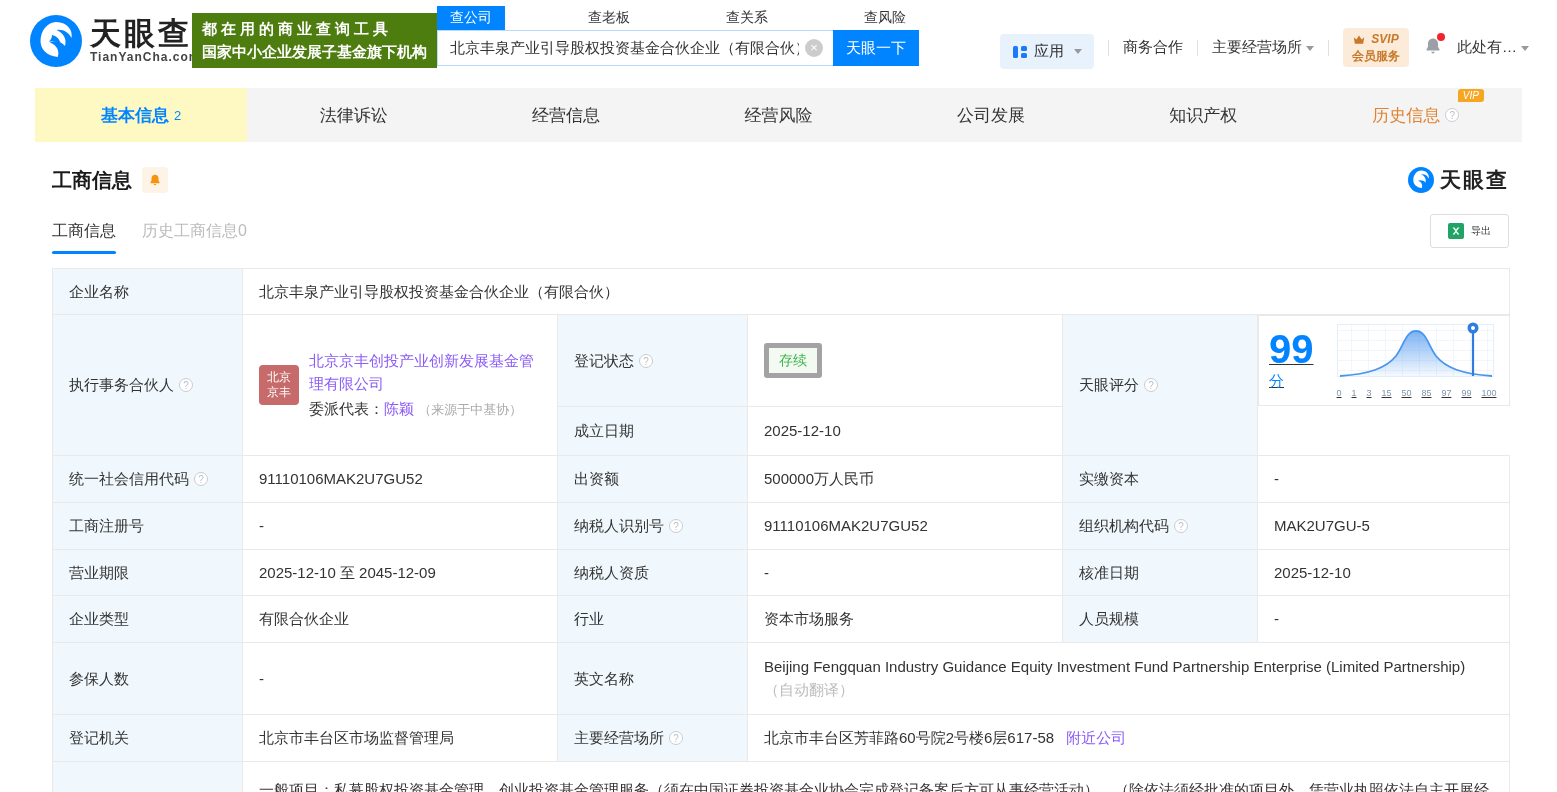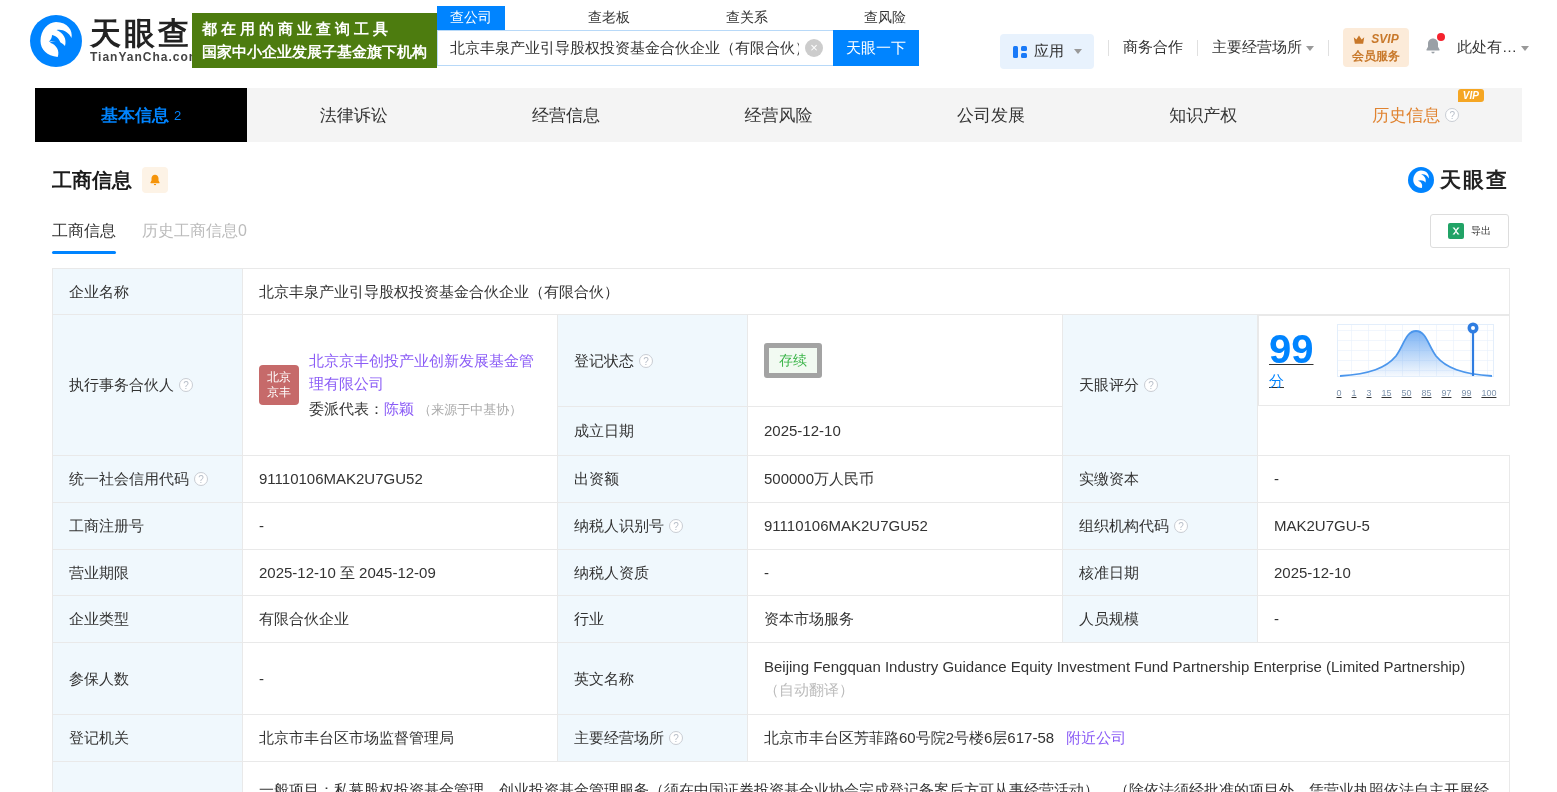--- a/index.html
+++ b/index.html
@@ -30,24 +30,24 @@
   .apps-chip { display: flex; align-items: center; gap: 6px; background: #e8f2fd; border-radius: 4px; padding: 8px 12px; cursor: pointer; margin-top: 8px; }
   .caret { display: inline-block; width: 0; height: 0; border-left: 4px solid transparent; border-right: 4px solid transparent; border-top: 5px solid #999; margin-left: 4px; vertical-align: middle; }
   .nav-item { cursor: pointer; color: #333; }
   .svip-chip { background: #fcebd9; border-radius: 4px; padding: 3px 9px; text-align: center; color: #c8782a; font-weight: bold; font-size: 12px; line-height: 1.35; cursor: pointer; }
   .svip-chip .s1 { display: flex; align-items: center; gap: 6px; justify-content: center; font-style: italic; }
   .bell-wrap { position: relative; cursor: pointer; }
   .red-dot { position: absolute; right: -2px; top: -3px; width: 8px; height: 8px; border-radius: 50%; background: #f5222d; }
   
   .tabbar { margin: 0 35px; height: 54px; background: #f4f4f4; display: flex; }
   .tabbar .tab { flex: 1; display: flex; align-items: center; justify-content: center; font-size: 17px; color: #333; cursor: pointer; position: relative; }
-  .tabbar .tab.active { background: #000000; color: #0084ff; font-weight: bold; }
+  .tabbar .tab.active { background: #fef9c3; color: #0084ff; font-weight: bold; }
   .tabbar .tab .cnt { font-size: 13px; color: #0084ff; margin-left: 5px; font-weight: normal; }
   .tabbar .tab.vip-tab { color: #e08330; }
-  .vip-badge { position: absolute; top: 1px; right: 38px; background: #f5a623; color: #fff; font-size: 10px; font-weight: bold; font-style: italic; border-radius: 3px 3px 3px 0; padding: 1px 5px; }
+  .vip-badge { position: absolute; top: 1px; right: 38px; background: #f5a623; color: #fff; font-size: 10px; font-weight: normal; font-style: italic; border-radius: 3px 3px 3px 0; padding: 1px 5px; }
   .q { display: inline-block; width: 14px; height: 14px; border: 1px solid #c9cdd4; border-radius: 50%; color: #b8bfc9; font-size: 10px; line-height: 13px; text-align: center; margin-left: 5px; vertical-align: 1px; cursor: pointer; background: #fff; }
   
   .sec-head { display: flex; justify-content: space-between; align-items: center; padding: 24px 48px 0 52px; }
   .sec-title-wrap { display: flex; align-items: center; gap: 10px; }
   .sec-title { font-size: 20px; font-weight: bold; color: #1a1a1a; }
   .bell-chip { width: 26px; height: 26px; background: #fdf3e6; border-radius: 4px; display: flex; align-items: center; justify-content: center; cursor: pointer; }
   .mini-logo { display: flex; align-items: center; gap: 6px; }
   .mini-logo .cn { font-size: 21px; font-weight: bold; color: #222; letter-spacing: 2px; }
   
   .subtab-row { display: flex; justify-content: space-between; align-items: flex-end; padding: 20px 48px 0 52px; }

